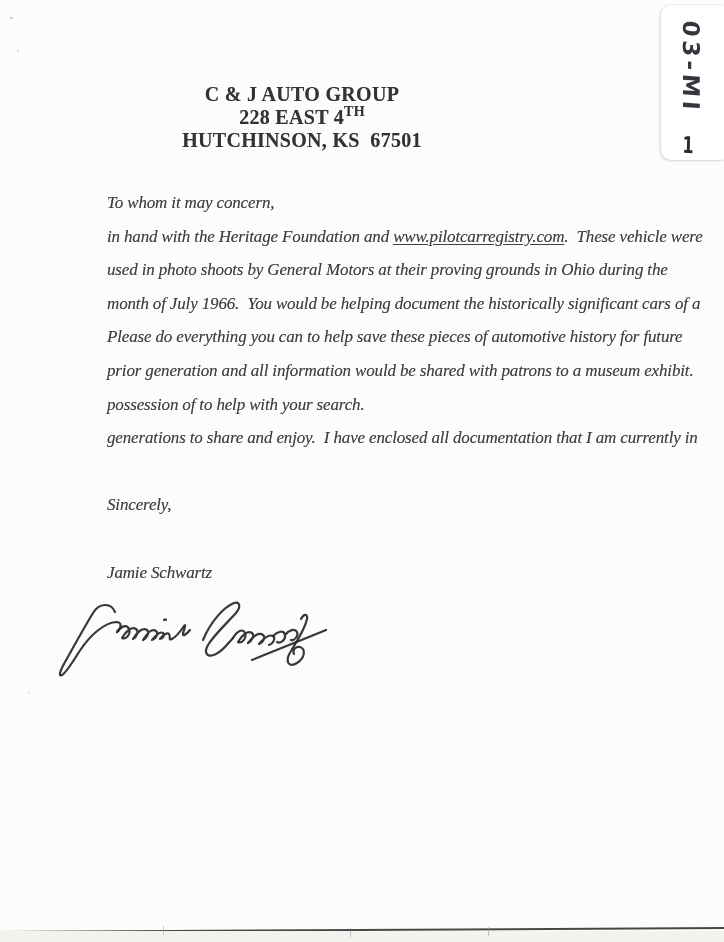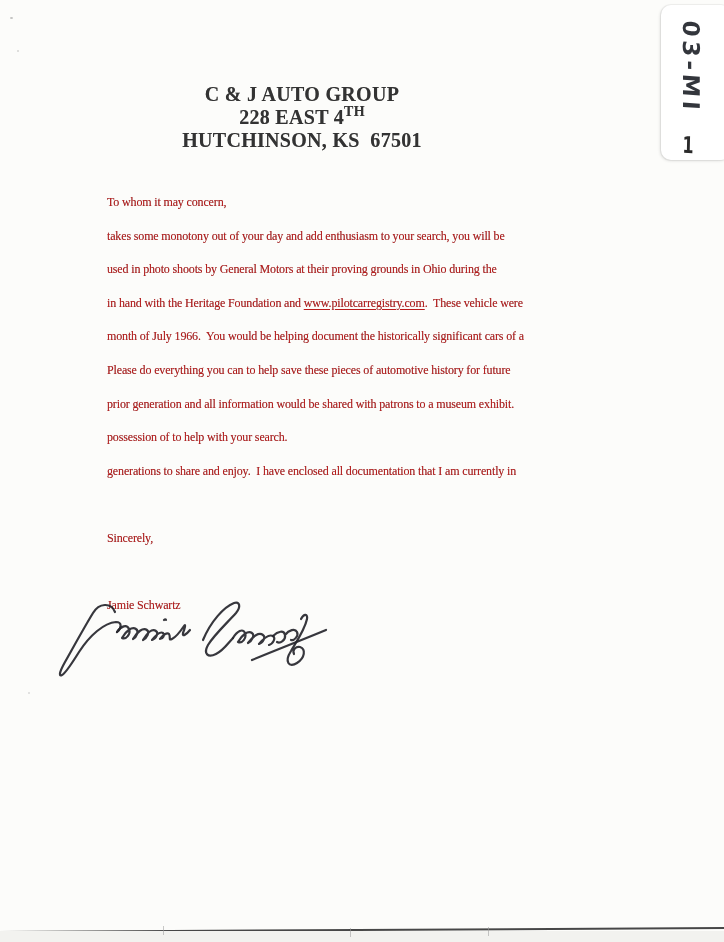--- a/index.html
+++ b/index.html
@@ -17,23 +17,24 @@
     position:absolute; top:83px; left:0; width:604px;
     text-align:center; font-weight:bold; color:#333;
     letter-spacing:0.3px;
   }
   .lh-line { line-height:23px; font-size:20px; white-space:pre;
              text-shadow:0 0 .5px rgba(60,60,60,.45); }
   .lh-line sup { font-size:14px; vertical-align:super; line-height:0; }
   
   .letter-body {
     position:absolute; left:107px; top:186px; width:545px;
-    font-size:12px; line-height:33.6px; letter-spacing:-0.15px;
-    color:#b91c1c;
+    font-size:17px; line-height:33.6px; letter-spacing:-0.15px;
+    color:#404040;
     text-shadow:0 0 .45px rgba(60,60,60,.5);
+    font-style:italic;
   }
   .line { height:33.6px; white-space:pre; }
   .url  { text-decoration:underline; text-underline-offset:2px; }
   
   .signature-svg { position:absolute; left:56px; top:597px; width:330px; height:84px; }
   .signature-svg path { fill:none; stroke:#26262c; stroke-width:2.2;
                         stroke-linecap:round; stroke-linejoin:round; opacity:.92; }
   
   .file-tab {
     position:absolute; top:5px; left:661px; width:70px; height:155px;
@@ -72,23 +73,22 @@
 <div class="page">
 
   <div class="letterhead">
     <div class="lh-line">C &amp; J AUTO GROUP</div>
     <div class="lh-line"><span>228 EAST 4</span><sup>TH</sup></div>
     <div class="lh-line">HUTCHINSON, KS  67501</div>
   </div>
 
   <div class="letter-body">
     <div class="line">To whom it may concern,</div>
-    <div class="line">takes some monotony out of your day and add enthusiasm to your search, you will be</div>
+    <div class="line"><span>in hand with the Heritage Foundation and </span><span class="url">www.pilotcarregistry.com</span><span>.  These vehicle were</span></div>
     <div class="line">used in photo shoots by General Motors at their proving grounds in Ohio during the</div>
-    <div class="line"><span>in hand with the Heritage Foundation and </span><span class="url">www.pilotcarregistry.com</span><span>.  These vehicle were</span></div>
     <div class="line">month of July 1966.  You would be helping document the historically significant cars of a</div>
     <div class="line">Please do everything you can to help save these pieces of automotive history for future</div>
     <div class="line">prior generation and all information would be shared with patrons to a museum exhibit.</div>
     <div class="line">possession of to help with your search.</div>
     <div class="line">generations to share and enjoy.  I have enclosed all documentation that I am currently in</div>
     <div class="line"></div>
     <div class="line">Sincerely,</div>
     <div class="line"></div>
     <div class="line">Jamie Schwartz</div>
   </div>

